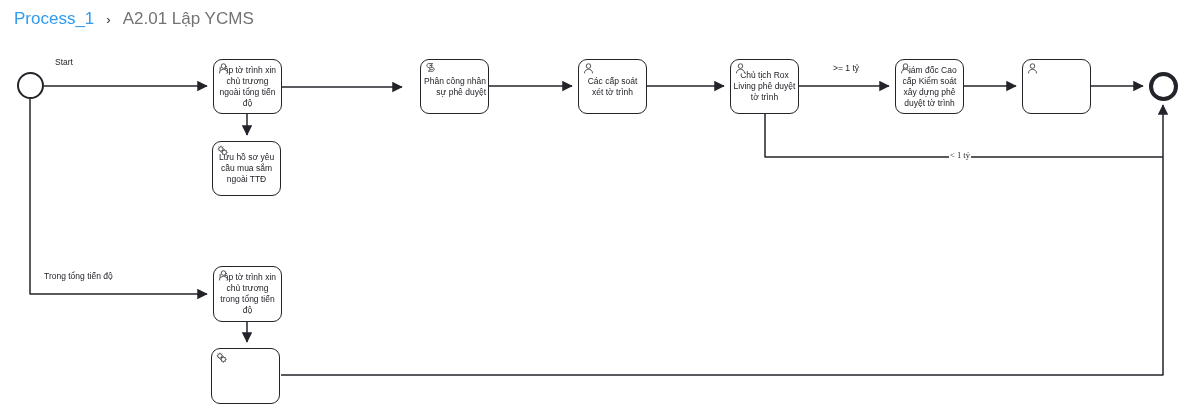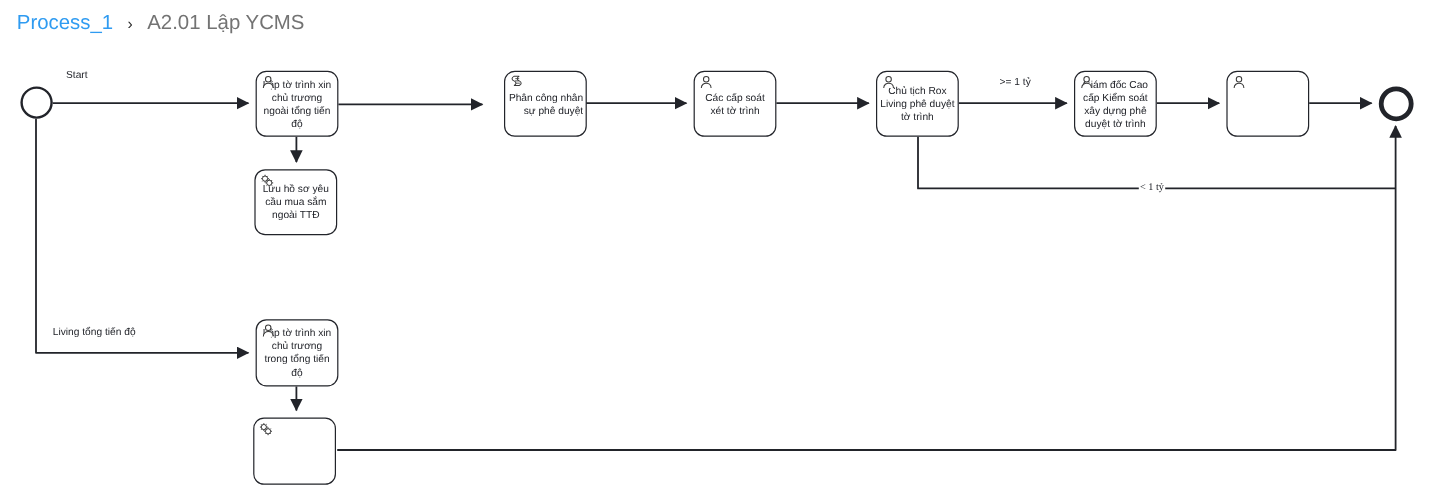--- a/index.html
+++ b/index.html
@@ -82,21 +82,21 @@
       <path d="M281,375 L1163,375 L1163,105" marker-end="url(#arrow)"></path>
     </g>
   </svg>
 
   <div class="event-circle event-start"></div>
   <div class="event-circle event-end"></div>
 
   <span class="flow-label lbl-start">Start</span>
   <span class="flow-label lbl-ge1ty">&gt;= 1 tỷ</span>
   <span class="flow-label lbl-lt1ty">&lt; 1 tỷ</span>
-  <span class="flow-label lbl-trongttd">Living tổng tiến độ</span>
+  <span class="flow-label lbl-trongttd">Trong tổng tiến độ</span>
 
   <div class="task" style="left:213px; top:59px;">
     <span class="marker-icon">
       <svg viewBox="0 0 24 24">
           <circle cx="12" cy="7.5" r="4.2" fill="#fff" stroke="#3a3a3a" stroke-width="1.6"></circle>
           <path d="M4.5,21 C4.5,15.5 9,13.5 12,13.5 C15,13.5 19.5,15.5 19.5,21" fill="#fff" stroke="#3a3a3a" stroke-width="1.6"></path>
         </svg>
     </span>
     <span>Lập tờ trình xin chủ trương ngoài tổng tiến độ</span>
   </div>

